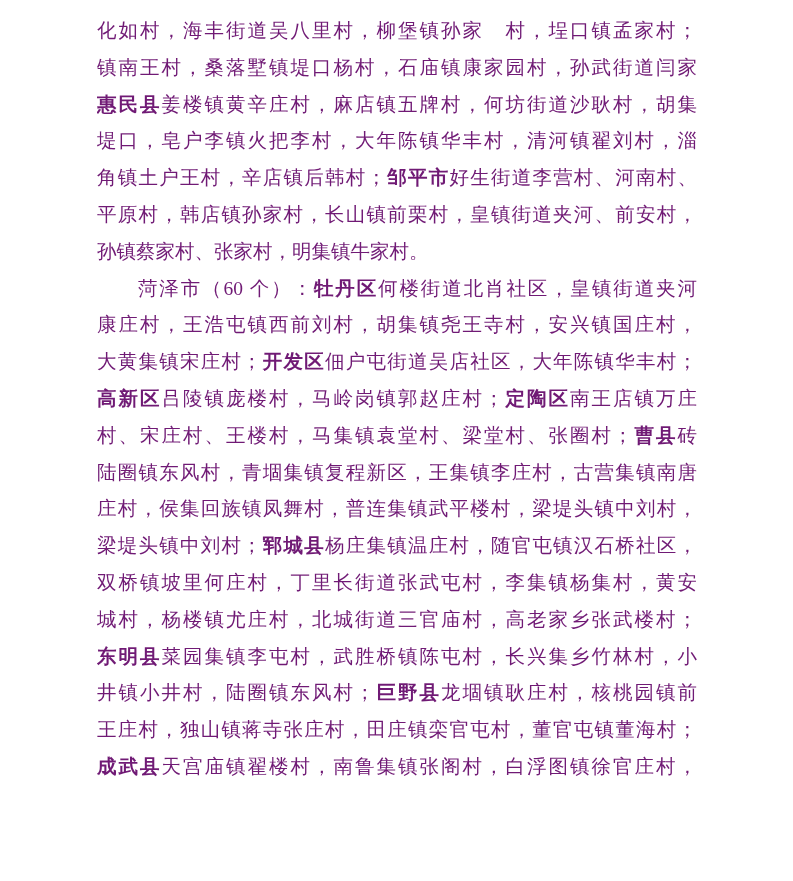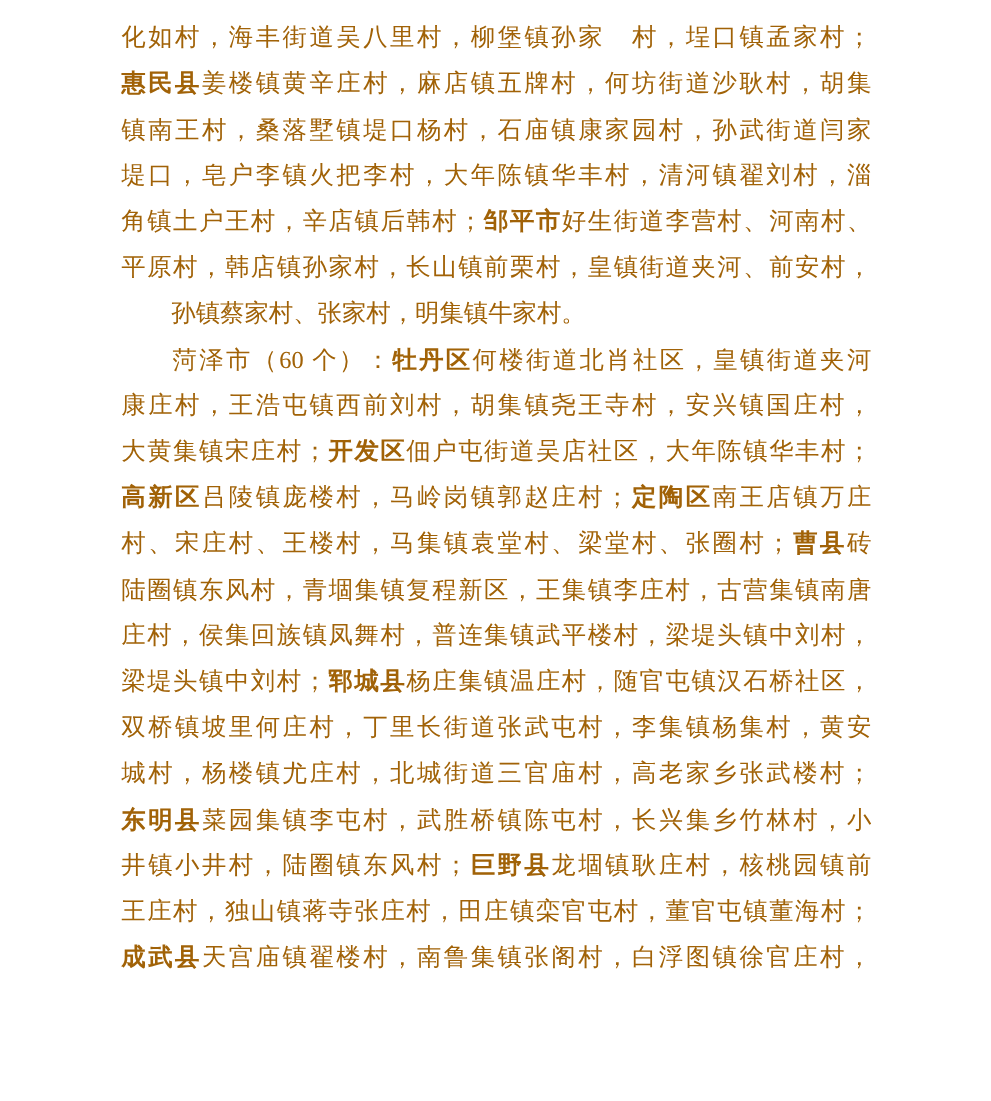--- a/index.html
+++ b/index.html
@@ -22,49 +22,48 @@
   }
   .doc {
     padding: 13px 96px 0 97px;
     color: #000000;
   }
   .line {
     font-size: 19.5px;
     line-height: 36.8px;
     height: 36.8px;
     overflow: hidden;
-    color: #a16207;
+    color: #701a75;
     text-align: justify;
     text-align-last: justify;
     -moz-text-align-last: justify;
     white-space: normal;
   }
   .line.paragraph-end {
     text-align-last: left;
-    margin-left: 40px;
     -moz-text-align-last: left;
   }
   .line.indent {
     text-indent: 2.1em;
   }
   .seg {
     font-weight: normal;
   }
   .seg.bold {
     font-weight: 700;
   }
 </style>
 </head>
 <body>
 
 <div class="page">
   <div class="doc">
       <div class="line"><span class="seg">化如村，海丰街道吴八里村，柳堡镇孙家　村，埕口镇孟家村；</span></div>
+      <div class="line"><span class="seg">镇南王村，桑落墅镇堤口杨村，石庙镇康家园村，孙武街道闫家</span></div>
       <div class="line"><span class="seg bold">惠民县</span><span class="seg">姜楼镇黄辛庄村，麻店镇五牌村，何坊街道沙耿村，胡集</span></div>
-      <div class="line"><span class="seg">镇南王村，桑落墅镇堤口杨村，石庙镇康家园村，孙武街道闫家</span></div>
       <div class="line"><span class="seg">堤口，皂户李镇火把李村，大年陈镇华丰村，清河镇翟刘村，淄</span></div>
       <div class="line"><span class="seg">角镇土户王村，辛店镇后韩村；</span><span class="seg bold">邹平市</span><span class="seg">好生街道李营村、河南村、</span></div>
       <div class="line"><span class="seg">平原村，韩店镇孙家村，长山镇前栗村，皇镇街道夹河、前安村，</span></div>
       <div class="line paragraph-end"><span class="seg">孙镇蔡家村、张家村，明集镇牛家村。</span></div>
       <div class="line indent"><span class="seg">菏泽市（60 个）：</span><span class="seg bold">牡丹区</span><span class="seg">何楼街道北肖社区，皇镇街道夹河</span></div>
       <div class="line"><span class="seg">康庄村，王浩屯镇西前刘村，胡集镇尧王寺村，安兴镇国庄村，</span></div>
       <div class="line"><span class="seg">大黄集镇宋庄村；</span><span class="seg bold">开发区</span><span class="seg">佃户屯街道吴店社区，大年陈镇华丰村；</span></div>
       <div class="line"><span class="seg bold">高新区</span><span class="seg">吕陵镇庞楼村，马岭岗镇郭赵庄村；</span><span class="seg bold">定陶区</span><span class="seg">南王店镇万庄</span></div>
       <div class="line"><span class="seg">村、宋庄村、王楼村，马集镇袁堂村、梁堂村、张圈村；</span><span class="seg bold">曹县</span><span class="seg">砖</span></div>
       <div class="line"><span class="seg">陆圈镇东风村，青堌集镇复程新区，王集镇李庄村，古营集镇南唐</span></div>

